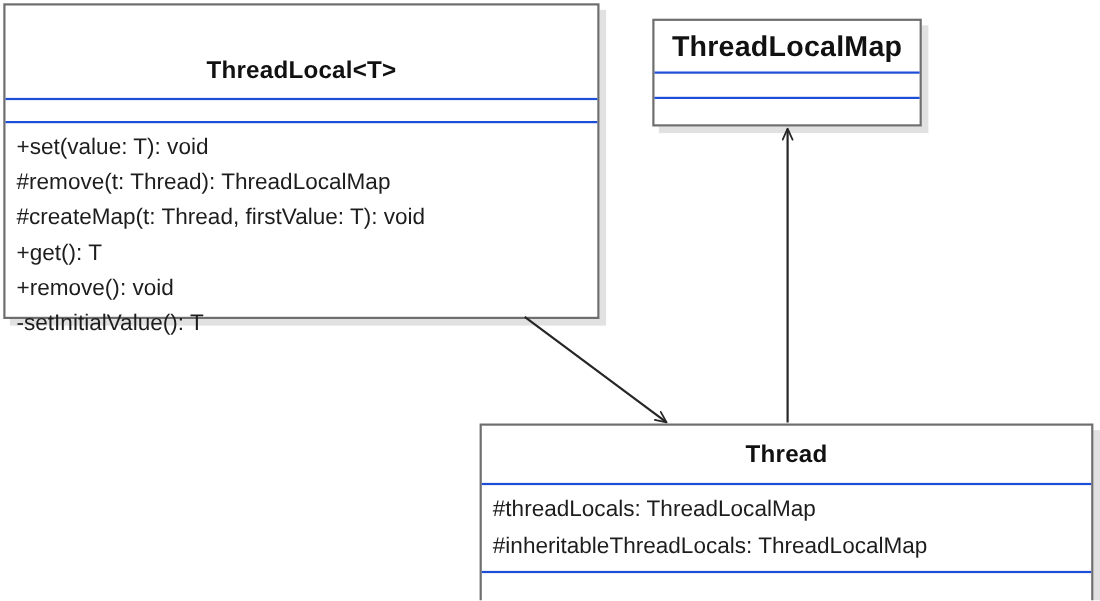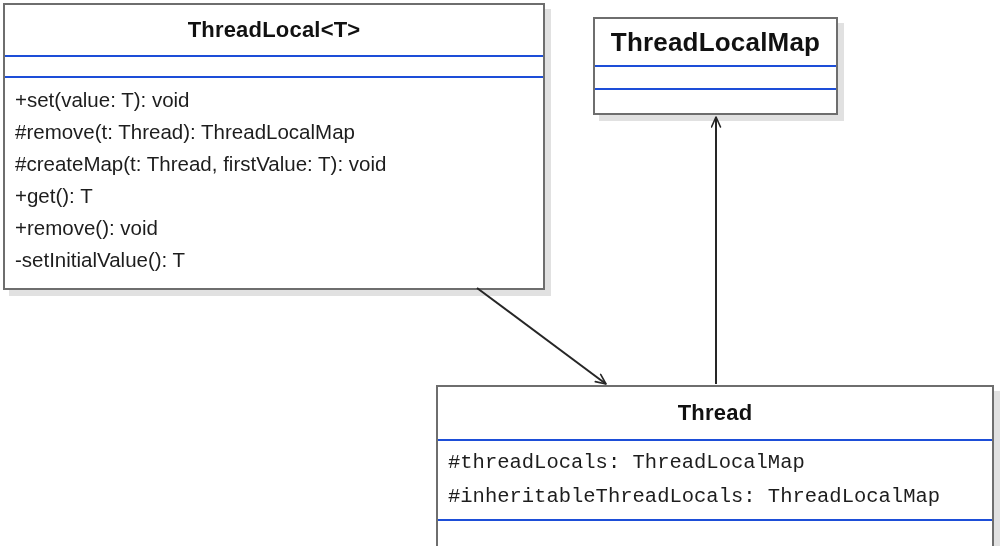--- a/index.html
+++ b/index.html
@@ -50,20 +50,21 @@
   #class-threadlocal {
     left: 3px;
     top: 3px;
     width: 542px;
     height: 287px;
   }
   #class-threadlocal .uml-title {
     height: 50px;
     line-height: 50px;
     font-size: 22px;
+    margin-top: 34px;
   }
   #class-threadlocal .attrs-compartment {
     height: 21px;
   }
   #class-threadlocal .ops-compartment {
     height: 212px;
     padding: 6px 0 0 10px;
   }
   #class-threadlocal .uml-line {
     font-size: 20.5px;
@@ -102,21 +103,20 @@
     font-size: 22px;
     border-radius: 25px;
   }
   #class-thread .attrs-compartment {
     height: 80px;
     padding: 5px 0 0 10px;
   }
   #class-thread .uml-line {
     font-size: 20.5px;
     line-height: 34px;
-    font-family: Liberation Mono, monospace;
   }
   #class-thread .ops-compartment {
     height: 30px;
   }
 
   
   #connector-layer {
     position: absolute;
     left: 0;
     top: 0;

